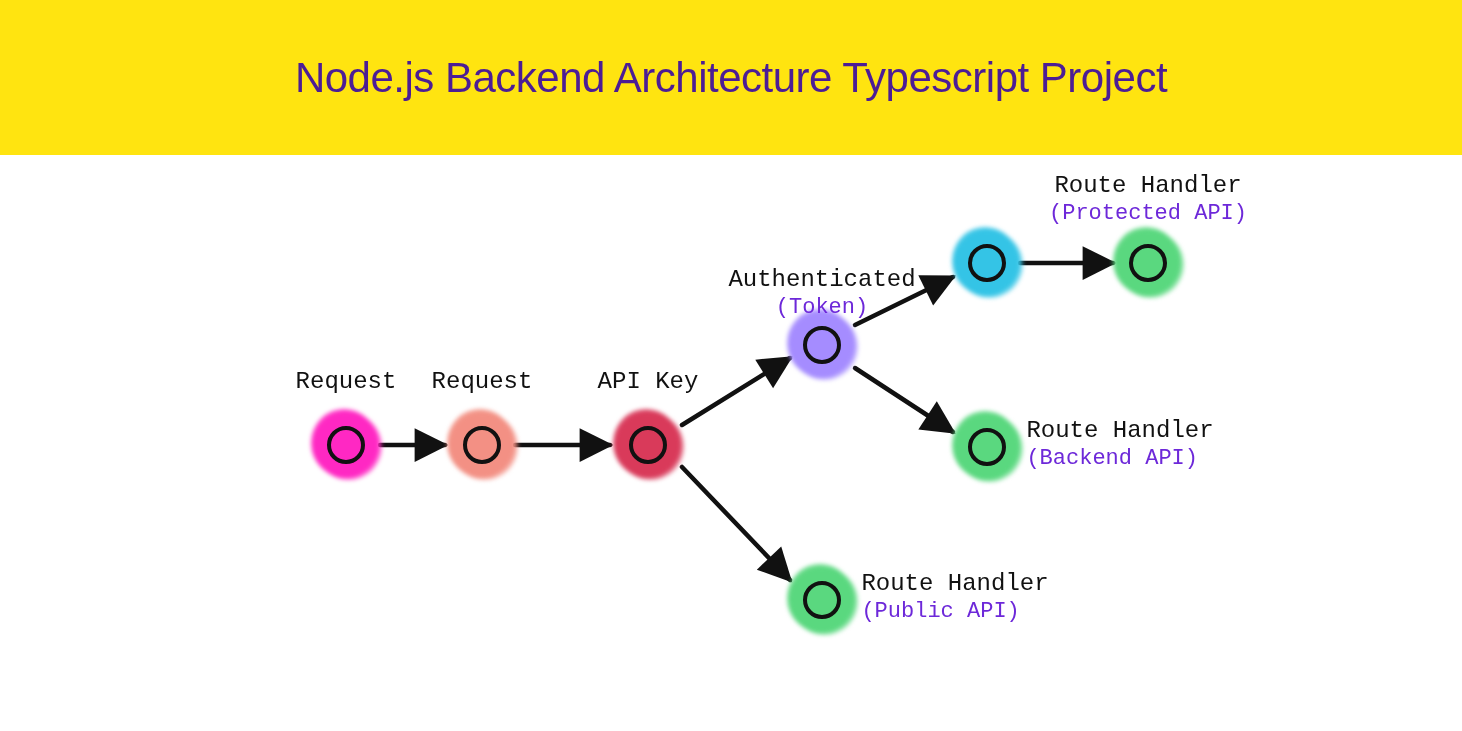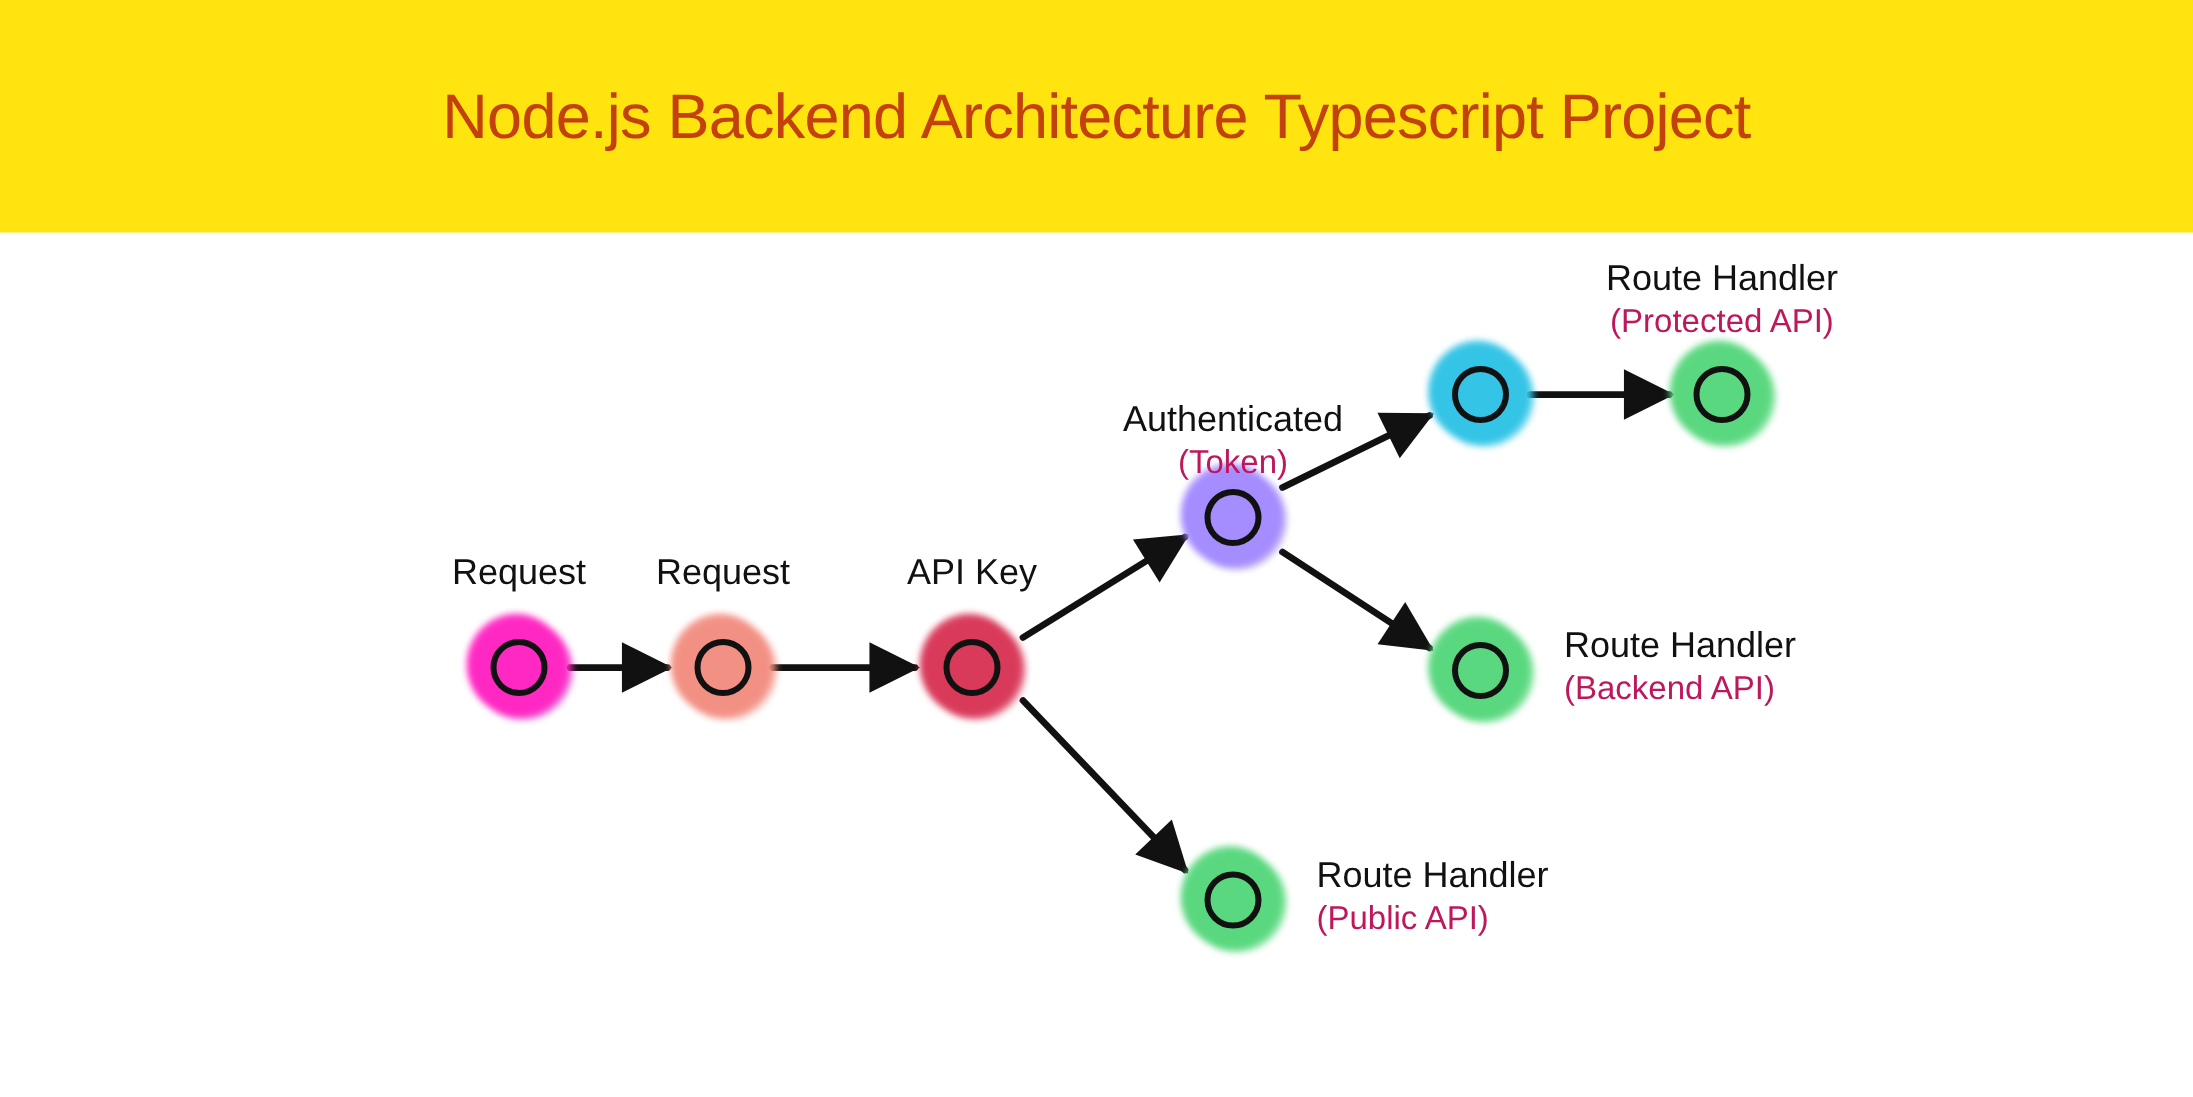--- a/index.html
+++ b/index.html
@@ -9,21 +9,21 @@
     height: 155px;
     background: #ffe410;
     display: flex;
     align-items: center;
     justify-content: center;
   }
   .header h1 {
     font-size: 42px;
     font-weight: 500;
     letter-spacing: -0.5px;
-    color: #c2410c;
+    color: #4c1d95;
   }
   .canvas { position: relative; width: 1462px; height: 576px; }
 
   .node {
     position: absolute;
     width: 66px; height: 66px;
     transform: translate(-50%, -50%);
   }
   .node .halo {
     position: absolute; inset: 0;
@@ -56,23 +56,24 @@
   .c-violet .halo,   .c-violet .halo::before,  .c-violet .halo::after  { background: #a58cff; }
   .c-cyan   .halo,   .c-cyan   .halo::before,  .c-cyan   .halo::after  { background: #34c4e6; }
   .c-green  .halo,   .c-green  .halo::before,  .c-green  .halo::after  { background: #5bd87f; }
 
   .label {
     position: absolute;
     text-align: center;
     color: #111;
     line-height: 1.2;
     transform: translate(-50%, 0);
+    font-family: Liberation Mono, monospace;
   }
   .label .l1 { font-size: 24px; font-weight: 400; white-space: nowrap; }
-  .label .l2 { font-size: 22px; color: #be185d; white-space: nowrap; }
+  .label .l2 { font-size: 22px; color: #6d28d9; white-space: nowrap; }
 
   svg.arrows { position: absolute; inset: 0; width: 100%; height: 100%; }
 </style>
 </head>
 <body>
 
 <div class="header">
   <h1>Node.js Backend Architecture Typescript Project</h1>
 </div>
 

